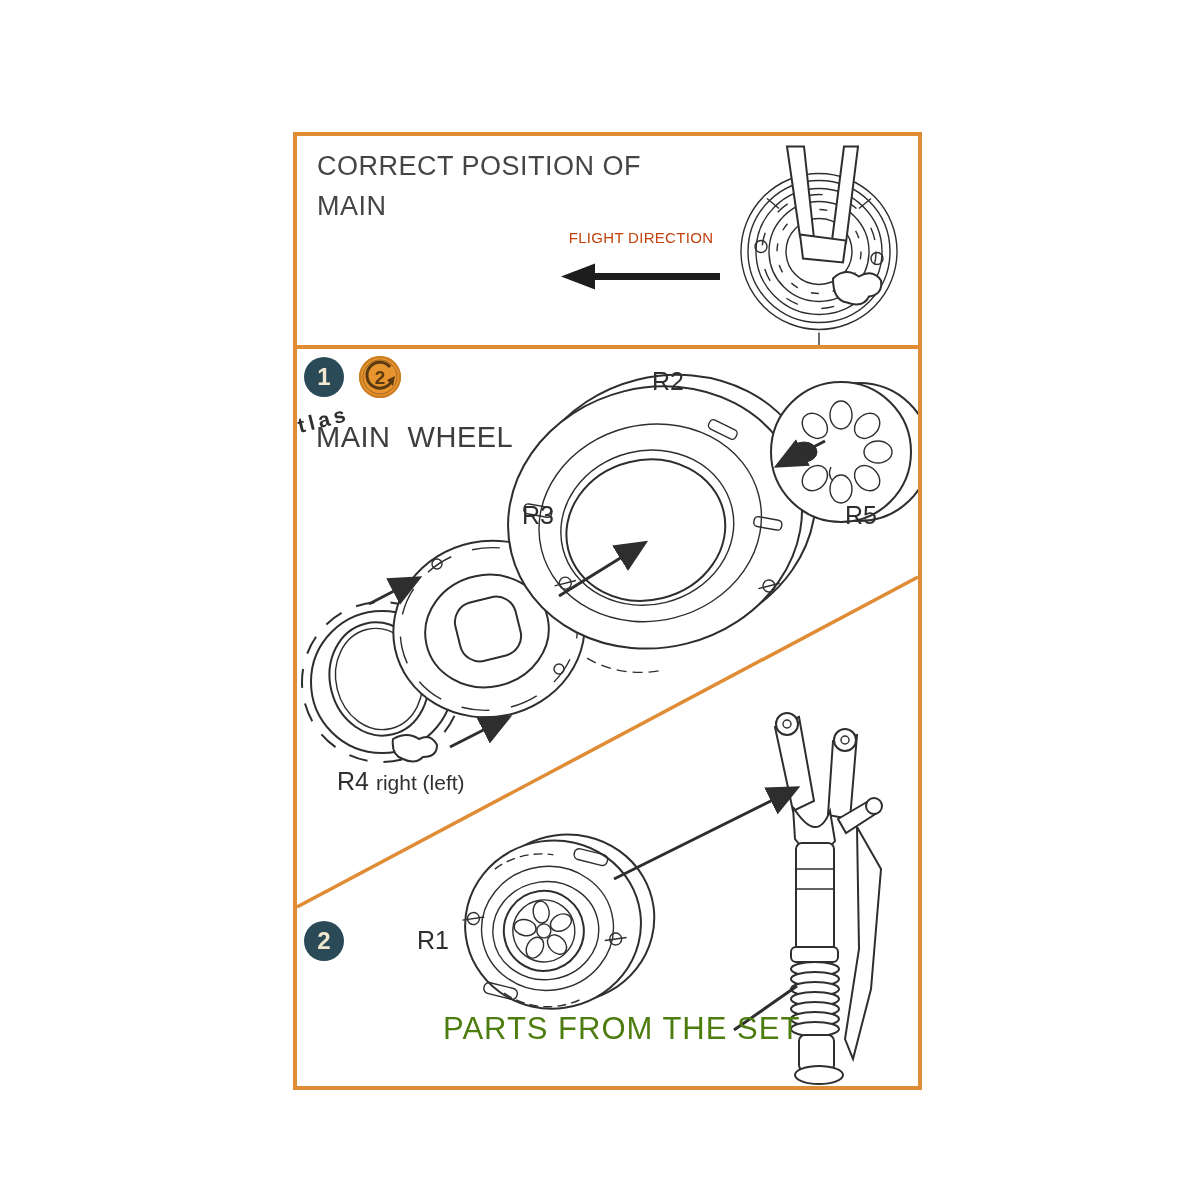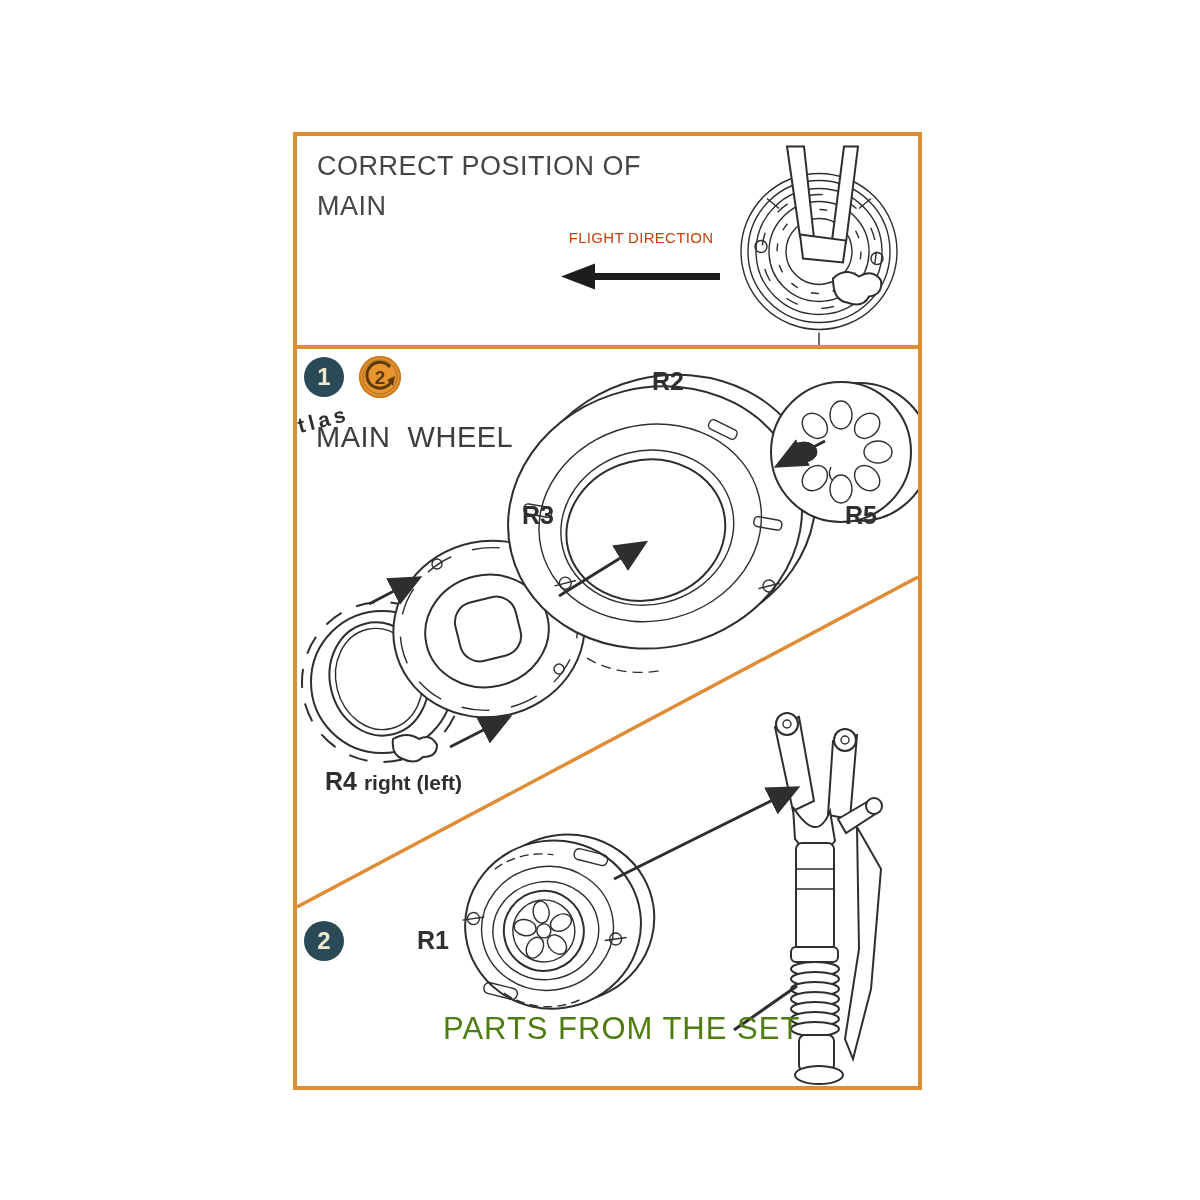--- a/index.html
+++ b/index.html
@@ -17,21 +17,21 @@
   .panel-bottom{left:293px;top:345px;width:629px;height:745px;}
   .abs{position:absolute;}
   .pre{white-space:pre;}
   .top-title{left:20px;top:10px;font-size:27px;line-height:40px;color:var(--title);letter-spacing:.5px;}
   .flight-label{left:261px;top:93px;width:166px;text-align:center;font-size:15px;color:#c2410c;letter-spacing:.3px;}
   .svg-layer{position:absolute;left:0;top:0;width:100%;height:100%;}
   .badge{width:40px;height:40px;border-radius:50%;background:var(--badge);color:var(--badge-text);
          display:flex;align-items:center;justify-content:center;font-size:24px;font-weight:bold;}
   .mult-icon{width:42px;height:42px;border-radius:50%;background:#E8952F;box-shadow:inset 0 0 0 2px #c97c20;}
   .section-title{font-size:29px;color:#3d3d3d;letter-spacing:.5px;margin-top:20px;}
-  .part-label{font-size:25px;font-weight:bold;color:#2f2f2f;}
+  .part-label{font-size:25px;font-weight:normal;color:#2f2f2f;}
   .part-label .suffix{font-size:21px;}
   .caption{font-size:31px;color:#4d7c0f;letter-spacing:1px;}
   svg{display:block;}
   .lw{fill:none;stroke:var(--line);stroke-width:2;}
   .lw1{fill:none;stroke:var(--line);stroke-width:1.4;}
   .lwf{fill:#fff;stroke:var(--line);stroke-width:2;}
 </style>
 </head>
 <body>
 
@@ -208,21 +208,21 @@
         <circle cx="21" cy="21" r="17" fill="none" stroke="#5B3A12" stroke-width="1" opacity=".5"></circle>
         <text x="21" y="28" text-anchor="middle" font-family="Liberation Sans, sans-serif" font-size="19" font-weight="bold" fill="#5B3A12">2</text>
       </svg>
     </div>
 
     <div class="abs section-title pre" style="left:19px;top:52px;">MAIN  WHEEL</div>
 
     <div class="abs part-label" style="left:355px;top:18px;">R2</div>
     <div class="abs part-label" style="left:185px;top:152px;margin-left:40px;">R3</div>
     <div class="abs part-label" style="left:548px;top:152px;">R5</div>
-    <div class="abs part-label" style="left:28px;top:418px;">
+    <div class="abs part-label" style="left:40px;top:418px;">
       <span>R4</span>
       <span class="suffix">right (left)</span>
     </div>
     <div class="abs part-label" style="left:120px;top:577px;">R1</div>
 
     <div class="abs badge" style="left:7px;top:572px;">
       <span>2</span>
     </div>
 
     <div class="abs caption" style="left:146px;top:662px;">PARTS FROM THE SET</div>

